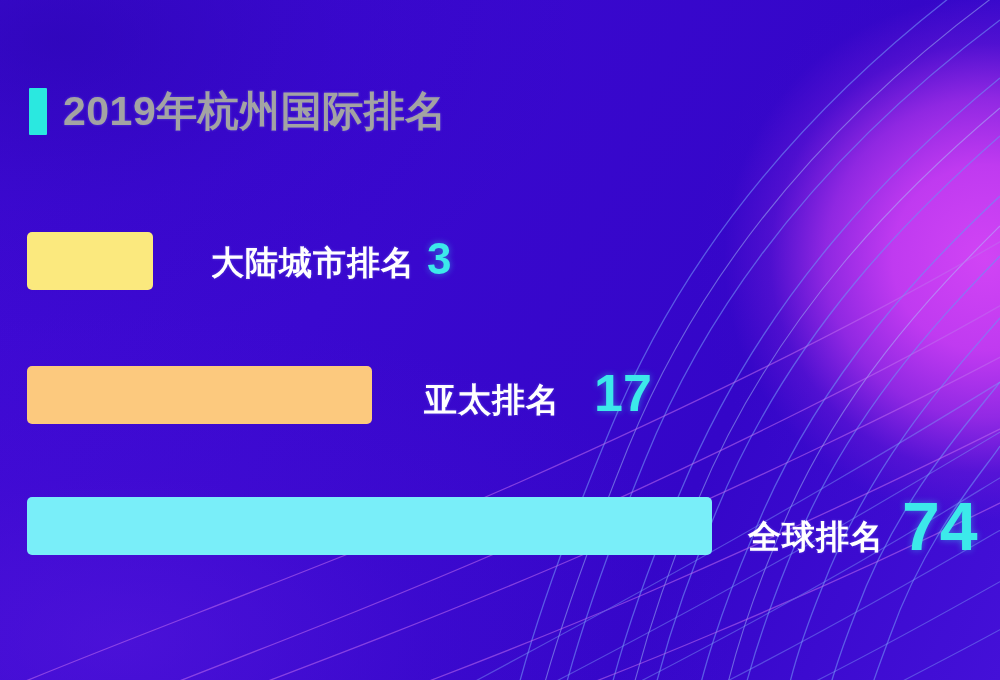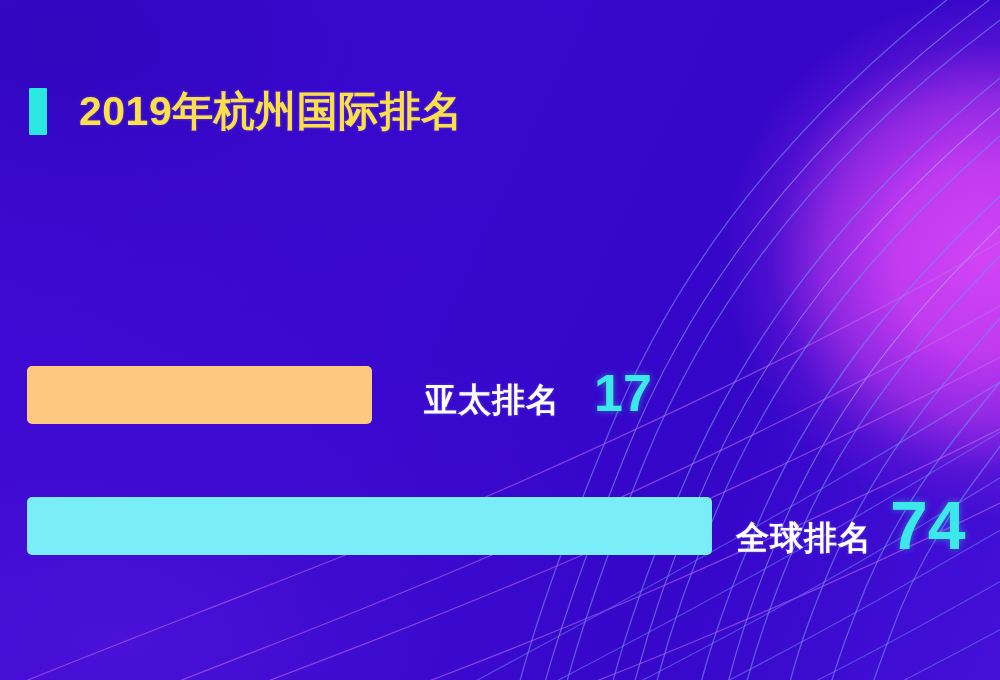--- a/index.html
+++ b/index.html
@@ -65,28 +65,27 @@
     gap: 16px;
   }
   #title-accent {
     width: 18px;
     height: 47px;
     background: #2ae8e0;
     border-radius: 1px;
     flex: none;
   }
   #title-text {
-    color: #fde047;
+    color: #a3a3a3;
     font-size: 41px;
     font-weight: 700;
     letter-spacing: 0.5px;
     line-height: 1;
     white-space: nowrap;
     text-shadow: 0 0 3px rgba(160,170,255,0.35);
-    margin-left: 16px;
   }
 
   
   .rank-row {
     position: absolute;
     left: 27px;
     right: 0;
     display: flex;
     align-items: center;
   }
@@ -103,21 +102,21 @@
   #rank-bar-1 { width: 345px; background: #fcc97e; }
   #rank-bar-2 { width: 685px; background: #79eef9; }
 
   .rank-caption {
     display: flex;
     align-items: baseline;
     white-space: nowrap;
     margin-left: 58px;
   }
   #rank-caption-1 { margin-left: 52px; }
-  #rank-caption-2 { margin-left: 24px; }
+  #rank-caption-2 { margin-left: 36px; align-items: flex-end; }
 
   .rank-label {
     color: #ffffff;
     font-weight: 700;
     font-size: 33px;
     letter-spacing: 1px;
     text-shadow: 0 0 3px rgba(150,160,255,0.40);
   }
   #rank-label-1 { font-size: 33px; }
   #rank-label-2 { font-size: 33px; }
@@ -181,20 +180,27 @@
         <path d="M 866 700 C 928 668 986 638 1010 624"></path>
       </g>
     </svg>
   </div>
 
   <div id="title-row">
     <span id="title-accent"></span>
     <span id="title-text">2019年杭州国际排名</span>
   </div>
 
+  <div class="rank-row" id="rank-row-0">
+    <div class="rank-bar" id="rank-bar-0"></div>
+    <div class="rank-caption" id="rank-caption-0">
+      <span class="rank-label" id="rank-label-0">大陆城市排名</span>
+      <span class="rank-value" id="rank-value-0">3</span>
+    </div>
+  </div>
 
   <div class="rank-row" id="rank-row-1">
     <div class="rank-bar" id="rank-bar-1"></div>
     <div class="rank-caption" id="rank-caption-1">
       <span class="rank-label" id="rank-label-1">亚太排名</span>
       <span class="rank-value" id="rank-value-1">17</span>
     </div>
   </div>
 
   <div class="rank-row" id="rank-row-2">

